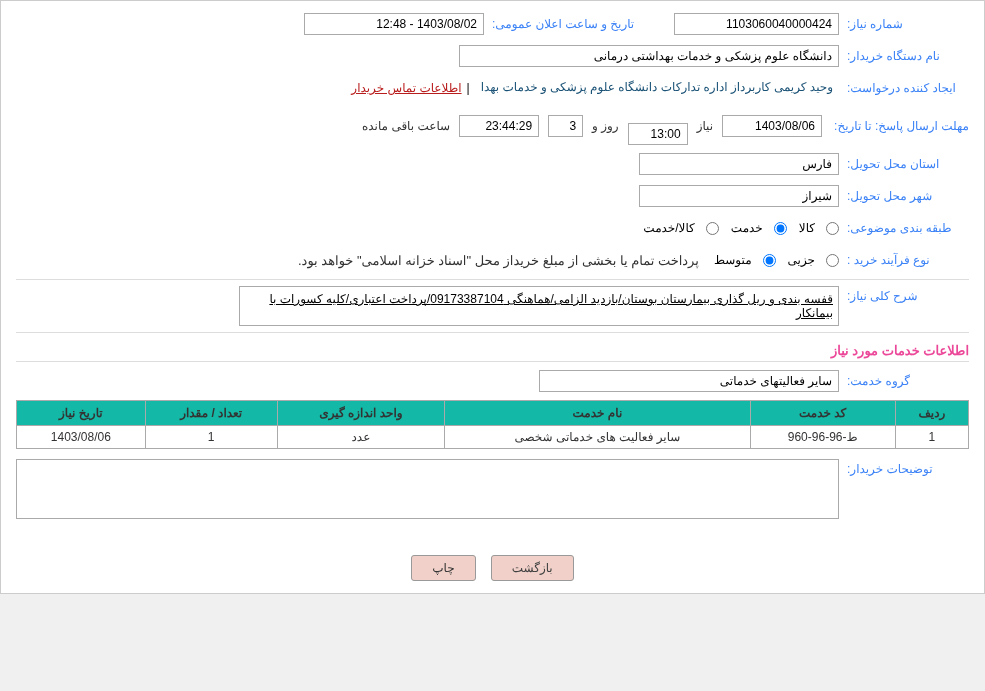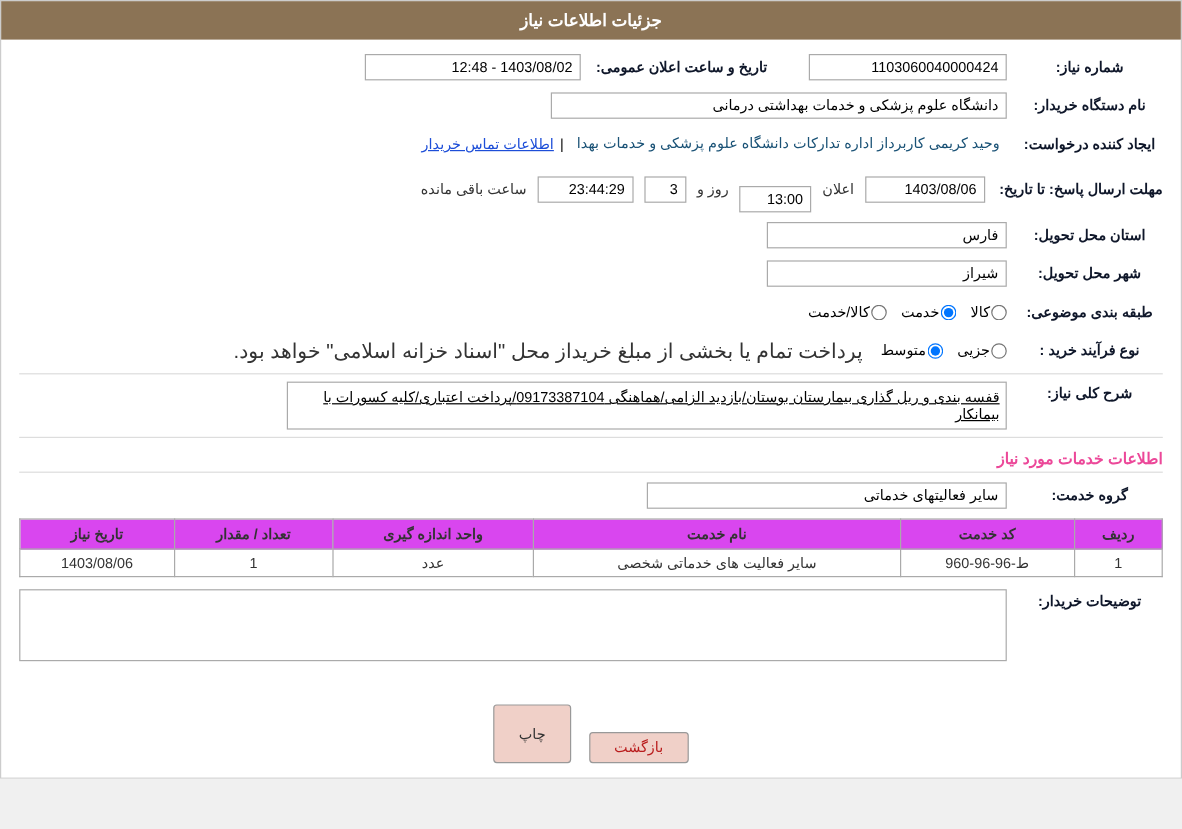--- a/index.html
+++ b/index.html
@@ -26,72 +26,72 @@
     .content {
       padding: 10px 15px;
     }
     .row {
       display: flex;
       align-items: center;
       margin-bottom: 6px;
       min-height: 26px;
     }
     .label {
-      color: #0f172a;
-      font-weight: bold;
+      color: #3b82f6;
+      font-weight: normal;
       white-space: nowrap;
       min-width: 130px;
-      text-align: center;
+      text-align: left;
       padding-left: 8px;
     }
     .value-box {
       border: 1px solid #aaa;
       background: #fff;
       padding: 3px 6px;
       min-height: 22px;
     }
     .value-text {
       padding: 3px 6px;
       min-height: 22px;
     }
     .blue-link {
-      color: #1d4ed8;
+      color: #b91c1c;
       text-decoration: underline;
       cursor: pointer;
     }
     .inline-label {
       margin-left: 5px;
       margin-right: 5px;
       color: #333;
     }
     .radio-group {
       display: flex;
       align-items: center;
       gap: 12px;
     }
     .radio-item {
       display: flex;
       align-items: center;
-      gap: 1px;
+      gap: 11px;
     }
     .section-title {
       font-weight: bold;
       color: #ec4899;
       font-size: 13px;
       margin: 10px 0 6px 0;
       border-bottom: 1px solid #ddd;
       padding-bottom: 3px;
     }
     table {
       width: 100%;
       border-collapse: collapse;
       margin-top: 5px;
     }
     th {
-      background: #d946ef;
+      background: #14b8a6;
       border: 1px solid #aaa;
       padding: 5px 8px;
       text-align: center;
       font-weight: bold;
       color: #333;
     }
     td {
       border: 1px solid #aaa;
       padding: 4px 8px;
       text-align: center;
@@ -114,22 +114,21 @@
     .btn {
       padding: 5px 20px;
       font-family: Tahoma, Arial, sans-serif;
       font-size: 12px;
       cursor: pointer;
       border: 1px solid #999;
       border-radius: 3px;
     }
     .btn-back {
       background: #f0d0c8;
-      color: #b91c1c;
-      margin-top: 23px;
+      color: #404040;
     }
     .btn-print {
       background: #f0d0c8;
       color: #333;
     }
     .divider {
       border: none;
       border-top: 1px solid #ddd;
       margin: 6px 0;
     }
@@ -137,23 +136,20 @@
       display: flex;
       align-items: center;
       gap: 4px;
     }
   </style>
 </head>
 <body>
 
 <div class="container">
 
-  <div class="header">
-    <span>جزئیات اطلاعات نیاز</span>
-  </div>
 
   <div class="content">
 
     <div class="row">
       <span class="label">شماره نیاز:</span>
       <span class="value-box" style="width:165px;">1103060040000424</span>
       <span style="width:30px;"></span>
       <span class="label" style="min-width:160px;">تاریخ و ساعت اعلان عمومی:</span>
       <span class="value-box" style="width:180px;">1403/08/02 - 12:48</span>
     </div>
@@ -166,21 +162,21 @@
     <div class="row">
       <span class="label">ایجاد کننده درخواست:</span>
       <span class="value-text" style="color:#1a5276;">وحید کریمی کاربرداز اداره تداركات دانشگاه علوم پزشکی و خدمات بهدا</span>
       <span style="margin-right:5px; margin-left:5px;">|</span>
       <span class="blue-link">اطلاعات تماس خریدار</span>
     </div>
 
     <div class="row date-time-row">
       <span class="label">مهلت ارسال پاسخ: تا تاریخ:</span>
       <span class="value-box" style="width:100px;">1403/08/06</span>
-      <span class="inline-label">اعلان</span>
+      <span class="inline-label">نیاز</span>
       <span class="value-box" style="width:60px;margin-top:16px;">13:00</span>
       <span class="inline-label">روز و</span>
       <span class="value-box" style="width:35px;">3</span>
       <span class="value-box" style="width:80px; margin-right:5px;">23:44:29</span>
       <span class="inline-label">ساعت باقی مانده</span>
     </div>
 
     <div class="row">
       <span class="label">استان محل تحویل:</span>
       <span class="value-box" style="width:200px;">فارس</span>
@@ -214,21 +210,21 @@
       <div class="radio-group">
         <div class="radio-item">
           <input type="radio" name="purchase" style="">
           <span>جزیی</span>
         </div>
         <div class="radio-item">
           <input type="radio" name="purchase" checked="" style="">
           <span>متوسط</span>
         </div>
       </div>
-      <span style="margin-right:15px; color:#333; font-size:17px;">پرداخت تمام یا بخشی از مبلغ خریداز محل "اسناد خزانه اسلامی" خواهد بود.</span>
+      <span style="margin-right:15px; color:#333; font-size:13px;">پرداخت تمام یا بخشی از مبلغ خریداز محل "اسناد خزانه اسلامی" خواهد بود.</span>
     </div>
 
     <hr class="divider">
 
     <div class="row" style="align-items:flex-start;">
       <span class="label" style="padding-top:3px;">شرح کلی نیاز:</span>
       <div class="desc-box" style="min-height:40px; width:600px; direction:rtl; text-align:right;text-decoration:underline;">قفسه بندی و ریل گذاری بیمارستان بوستان/بازدید الزامی/هماهنگی 09173387104/پرداخت اعتباری/کلیه کسورات با بیمانکار</div>
     </div>
 
     <hr class="divider">

